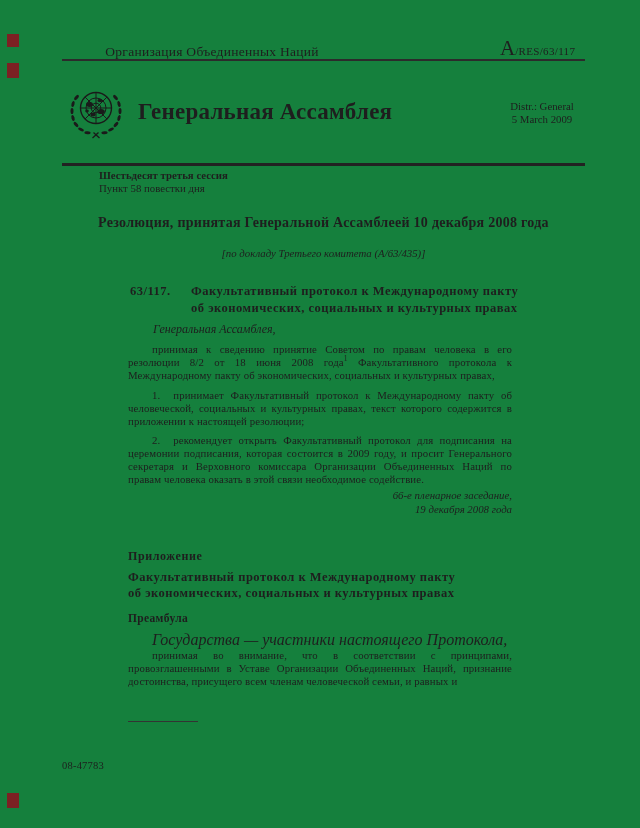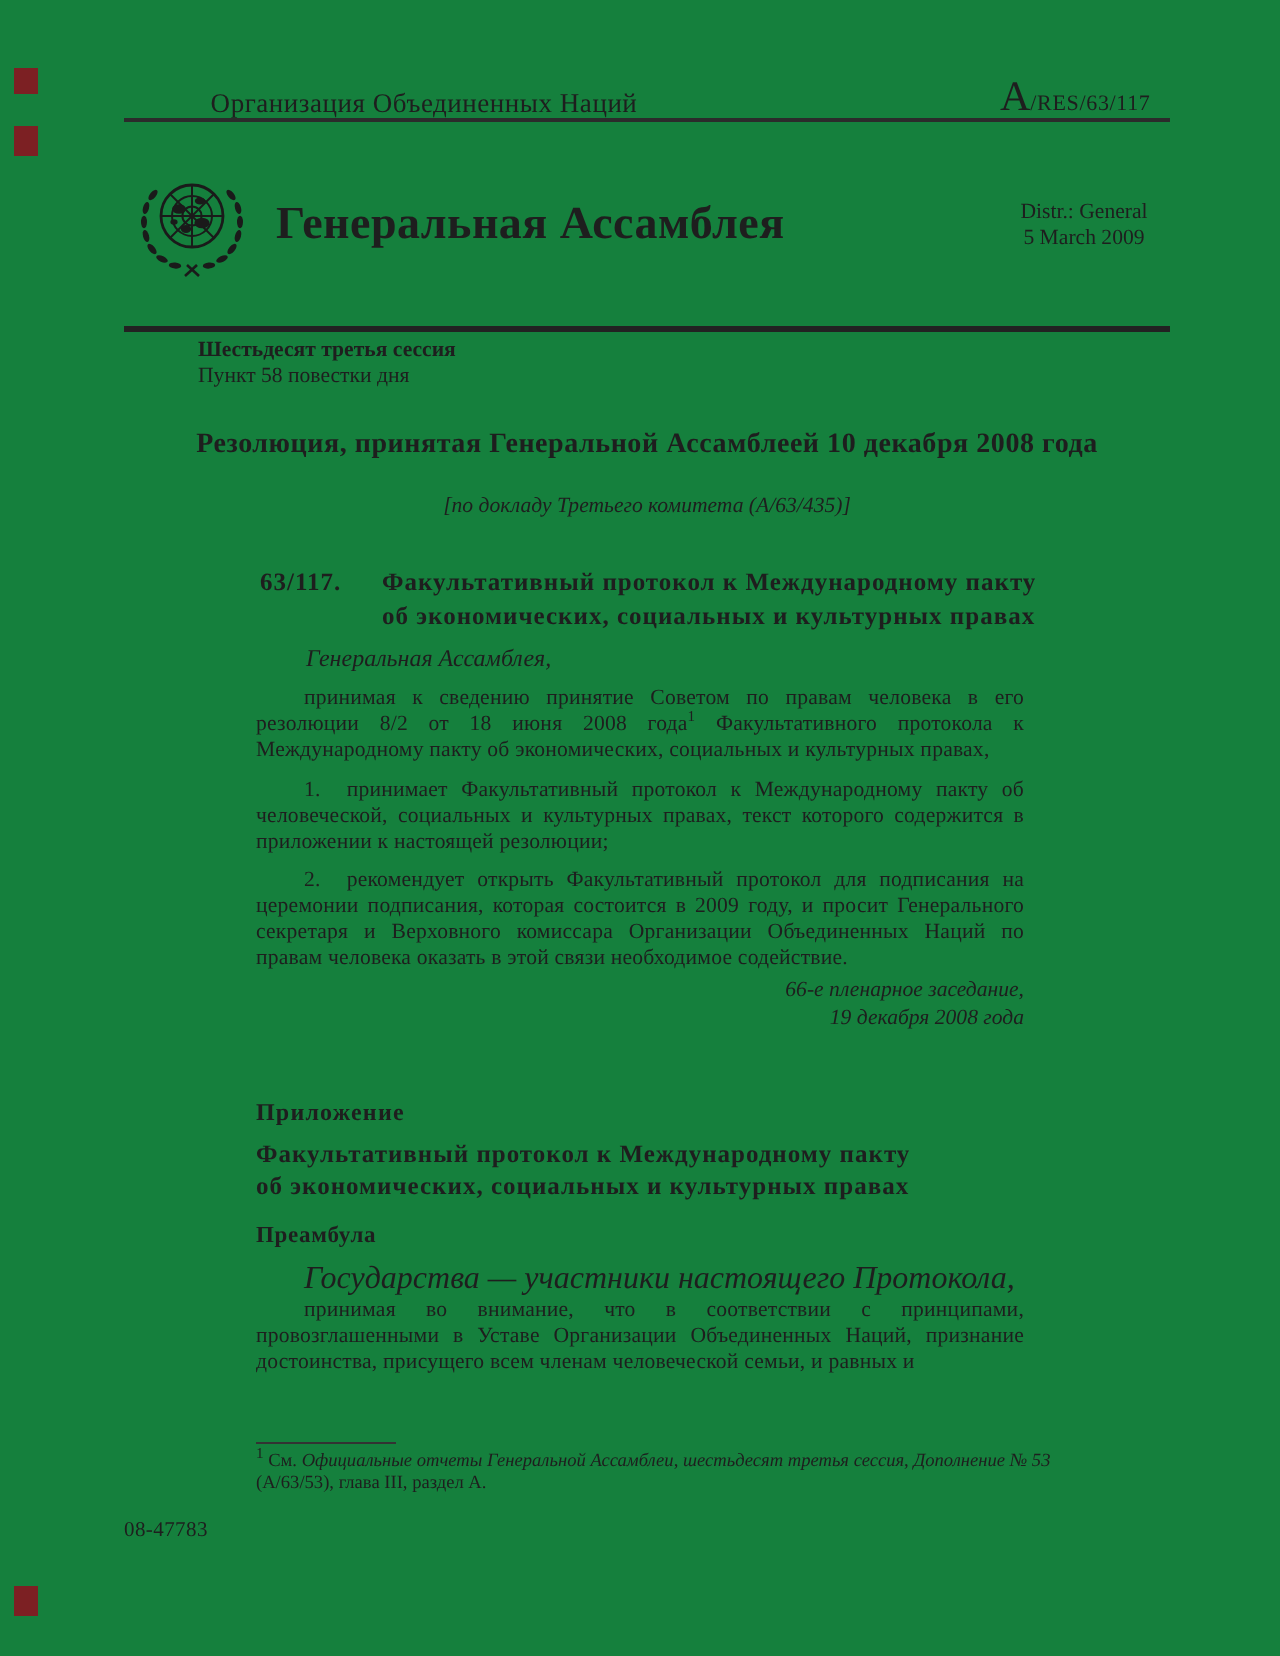--- a/index.html
+++ b/index.html
@@ -168,17 +168,16 @@
     <span>об экономических, социальных и культурных правах</span>
   </div>
 
   <div class="abs preamble-label">Преамбула</div>
 
   <div class="abs parties-line">Государства — участники настоящего Протокола,</div>
 
   <p class="abs body-par p-annex" style="margin:0"><span class="lead-i">принимая во внимание</span><span>, что в соответствии с принципами, провозглашенными в Уставе Организации Объединенных Наций, признание достоинства, присущего всем членам человеческой семьи, и равных и</span></p>
 
   <div class="abs fn-rule"></div>
-  <p class="abs footnote" style="margin:0"><sup>1</sup><span> См. </span><span class="src">Официальные отчеты Генеральной Ассамблеи, шестьдесят третья сессия, Дополнение № 53</span><span> (A/63/53), глава III, раздел A.</span></p>
 
   <div class="abs footer-code">08-47783</div>
 
 </div>
 
 </body></html>

